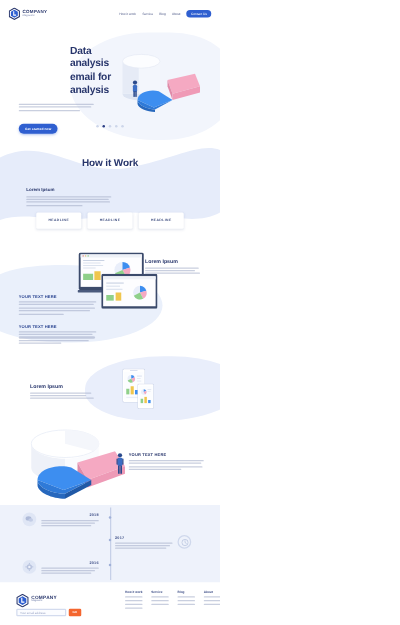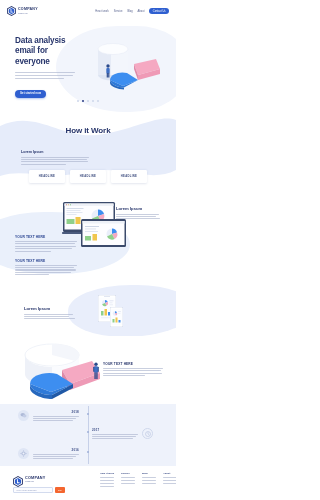--- a/index.html
+++ b/index.html
@@ -28,21 +28,21 @@
   .nav { display:flex; align-items:center; gap:5px; }
   .nav a { font-size:2.6px; color:#55608c; text-decoration:none; white-space:nowrap; }
   .nav-cta { background:#2f5fd0; color:#fff !important; font-size:2.5px; padding:1.6px 3.4px;
              border-radius:6px; white-space:nowrap; }
 
   
   .hero { position:absolute; top:22px; left:0; width:176px; height:90px; }
   .hero-blob { position:absolute; right:-10px; top:4px; width:130px; height:86px;
                background:#f2f5fc; border-radius:50% 40% 45% 55%; }
   .hero-inner { position:absolute; left:15px; top:14px; width:84px; z-index:5; }
-  .hero-h1 { font-size:8.2px; line-height:10.4px; font-weight:bold; color:#27356b; letter-spacing:-.15px; }
+  .hero-h1 { font-size:8.2px; line-height:10.4px; font-weight:bold; color:#27356b; letter-spacing:-.15px;margin-left:41px; }
   .hero-p { margin-top:5px; width:60px; }
   .hero-p .bar { height:1.15px; margin-bottom:1.5px; }
   .btn-primary { margin-top:6px; display:inline-flex; align-items:center; justify-content:center;
                  background:#2f5fd0; color:#fff; font-size:2.6px; font-weight:bold;
                  padding:2.4px 5px; border-radius:7px; border:none; letter-spacing:.1px;
                  box-shadow:0 1px 2px rgba(47,95,208,.35); }
   .dots { position:absolute; left:0; right:0; top:78px; display:flex; gap:3px;
           justify-content:center; z-index:6; }
   .dot { width:2.1px; height:2.1px; border-radius:50%; background:#cdd6ea; }
   .dot.active { background:#2a3d84; }
@@ -175,21 +175,21 @@
         <rect x="32.6" y="60" width="6.8" height="11" rx="2" fill="#3d6ec4"></rect>
         <rect x="33.4" y="70" width="2.4" height="9" fill="#2b4a8c"></rect>
         <rect x="36.4" y="70" width="2.4" height="9" fill="#2b4a8c"></rect>
       </svg>
     </div>
 
     <div class="hero-inner">
       <div class="hero-h1">
         <div>Data analysis</div>
         <div>email for</div>
-        <div>everyone</div>
+        <div>analysis</div>
       </div>
       <div class="hero-p">
         <div class="bar" style="width:100%"></div>
         <div class="bar" style="width:96%"></div>
         <div class="bar" style="width:82%"></div>
       </div>
       <button class="btn-primary">Get started now</button>
     </div>
 
     <div class="dots">

